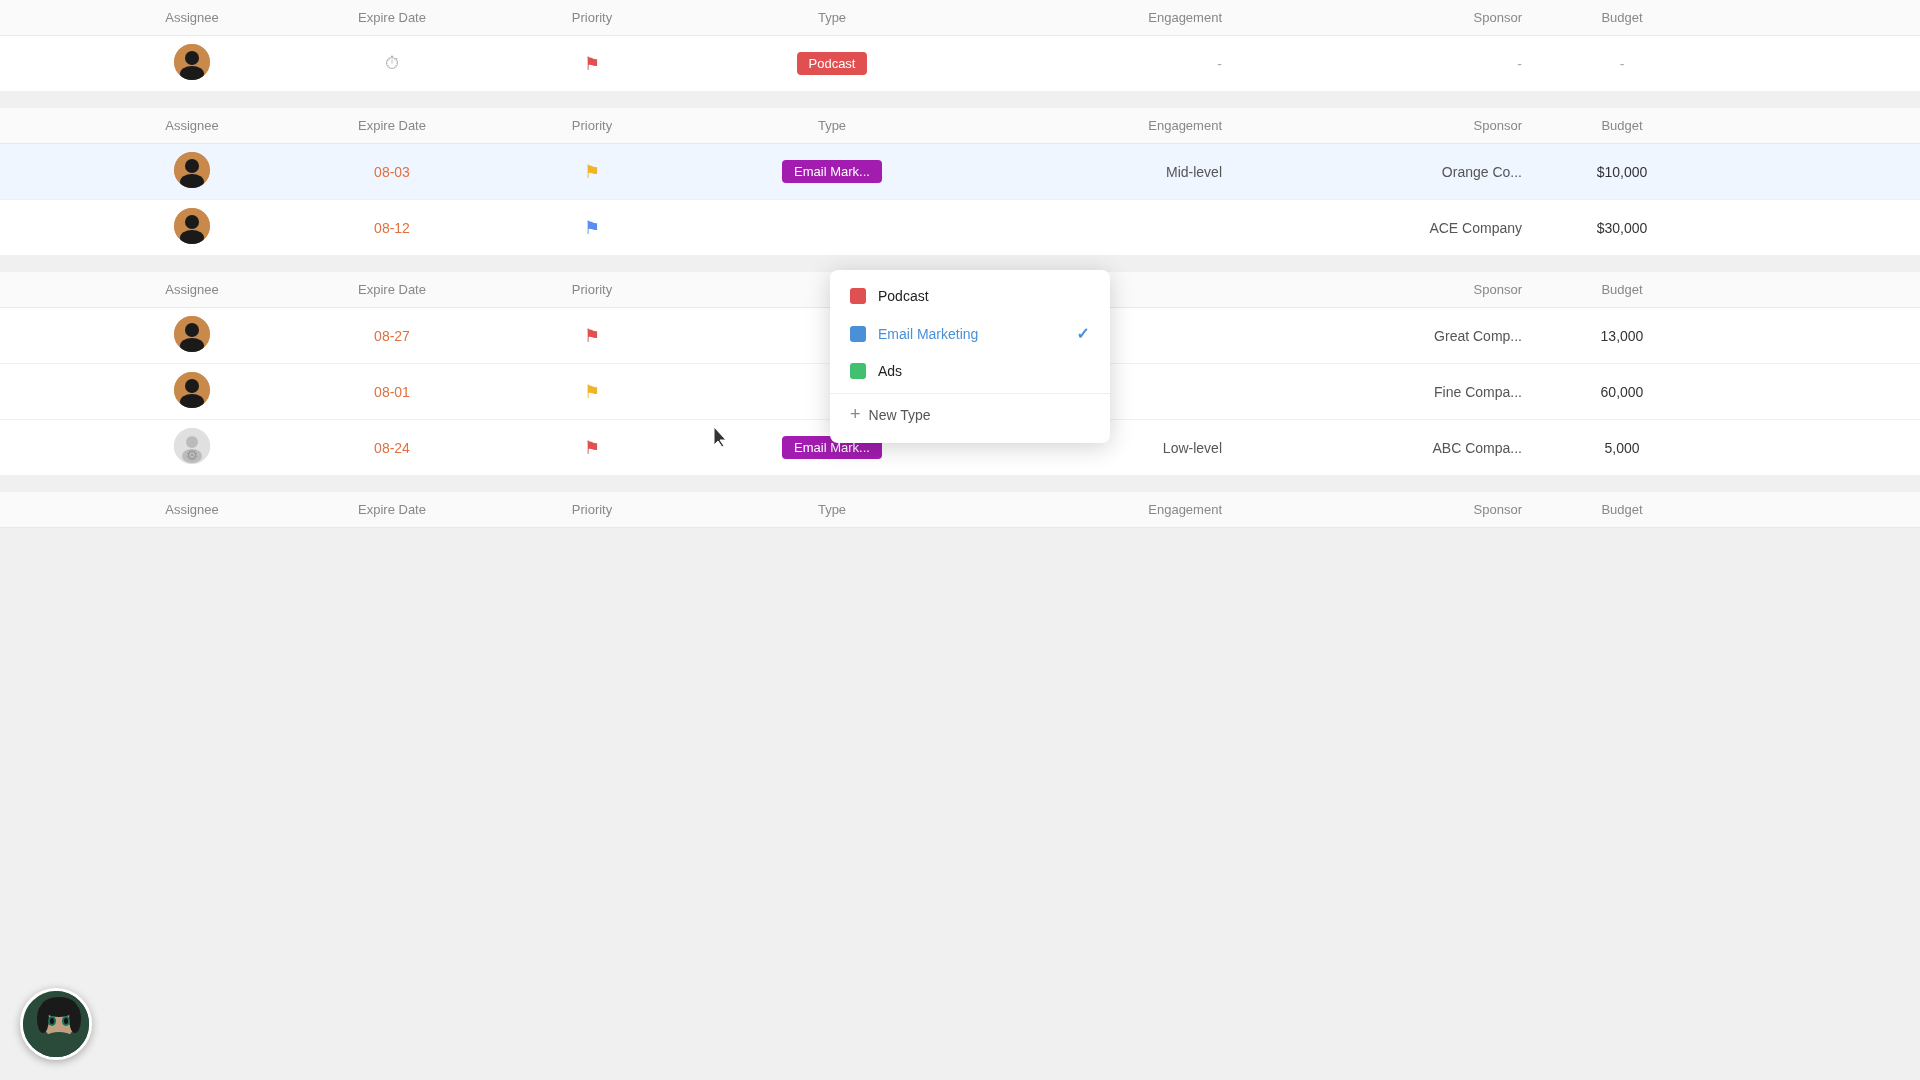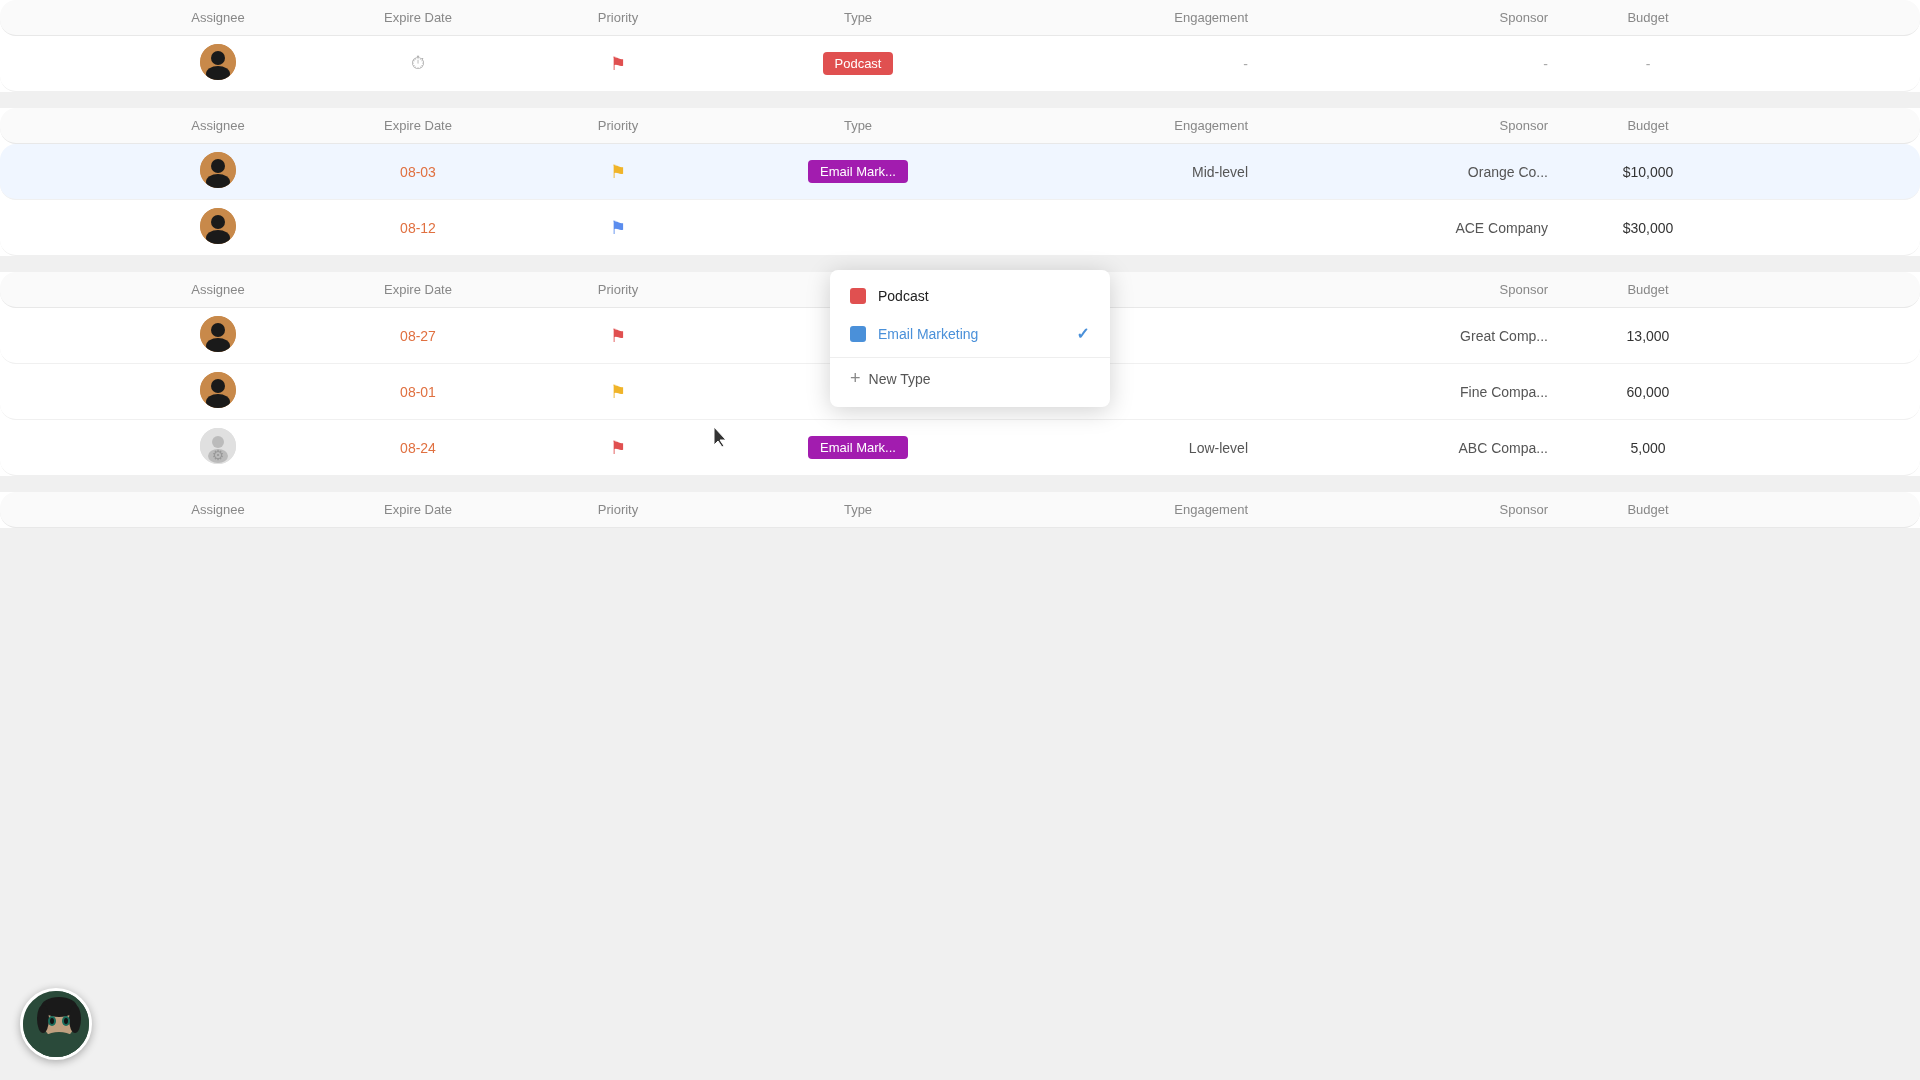--- a/index.html
+++ b/index.html
@@ -50,22 +50,21 @@
     .col-budget   { width: 200px; text-align: center; }
 
     .col-header {
       color: #888;
       font-size: 13px;
       font-weight: 500;
     }
 
     
     .section-offset {
-      padding-left: 118px;
-      border-radius: 16px;
+      padding-left: 92px;
     }
 
     .avatar {
       width: 36px;
       height: 36px;
       border-radius: 50%;
       background: #c8894a;
       display: inline-flex;
       align-items: center;
       justify-content: center;
@@ -432,20 +431,24 @@
   <div class="dropdown-overlay">
     <div class="dropdown-item">
       <span class="dot dot-red"></span>
       <span>Podcast</span>
     </div>
     <div class="dropdown-item" style="color:#4a90d9;">
       <span class="dot dot-blue"></span>
       <span>Email Marketing</span>
       <span class="check-mark">✓</span>
     </div>
+    <div class="dropdown-item">
+      <span class="dot dot-green"></span>
+      <span>Ads</span>
+    </div>
     <div class="new-type-btn">
       <span class="plus-icon">+</span>
       <span>New Type</span>
     </div>
   </div>
 
   <div style="position:absolute; top:425px; left:710px; pointer-events:none;">
     <svg width="24" height="24" viewBox="0 0 24 24">
       <polygon points="4,2 4,20 8,16 12,22 14,21 10,15 16,15" fill="#333" stroke="#fff" stroke-width="1"></polygon>
     </svg>

